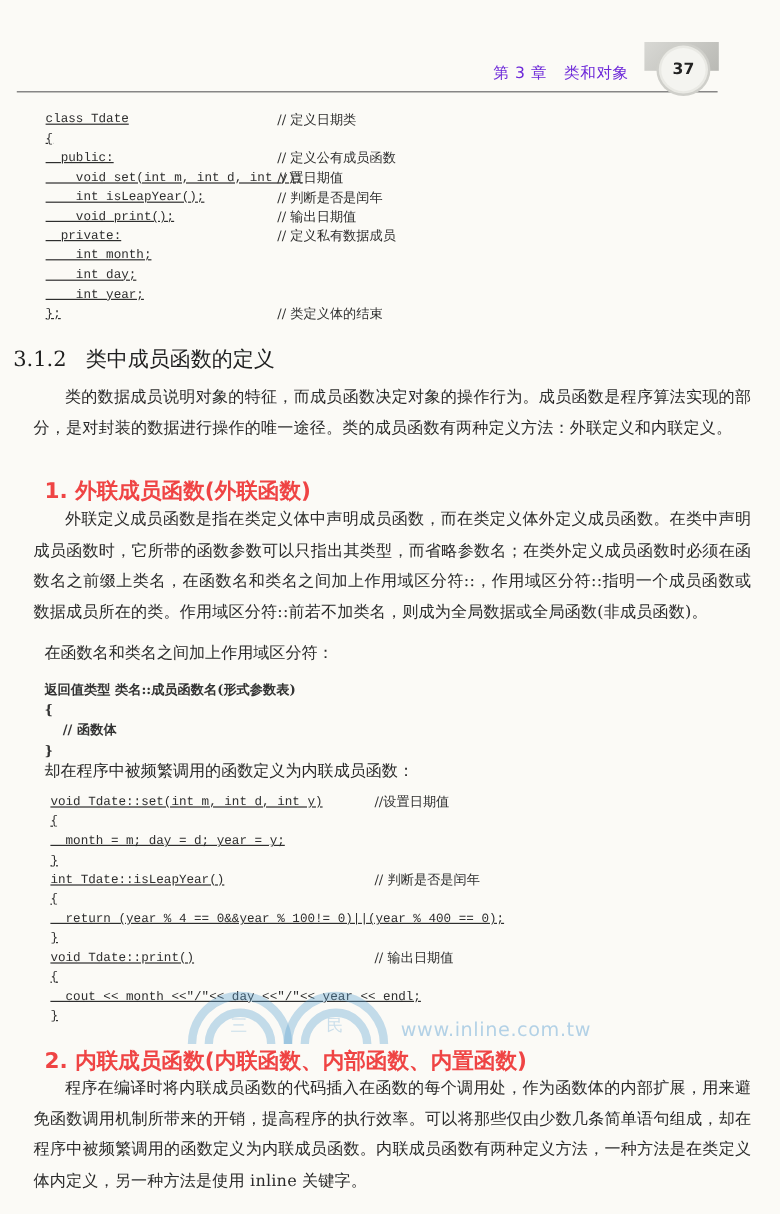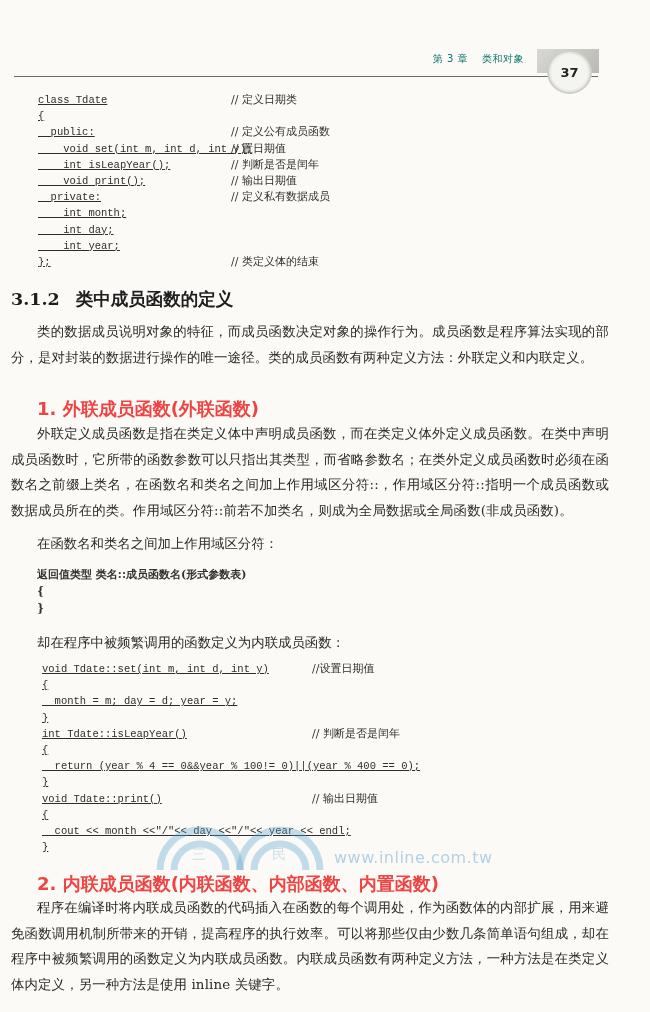--- a/index.html
+++ b/index.html
@@ -12,53 +12,53 @@
   }
   .page { position: absolute; left: 0; top: 0; width: 650px; height: 1012px; }
 
   
   .running-head {
     position: absolute; left: 14px; top: 38px; width: 584px; height: 38px;
     border-bottom: 1.5px solid #6a6a6a;
   }
   .chapter-label {
     position: absolute; right: 74px; top: 14px;
-    font-family: "DejaVu Sans", sans-serif; font-size: 10px; color: #0f766e;
+    font-family: "DejaVu Sans", sans-serif; font-size: 13px; color: #6d28d9;
     letter-spacing: 0.5px;
     text-align: right;
   }
   .chapter-label .gap { display: inline-block; width: 14px; }
   .page-num-box {
-    position: absolute; left: 537px; top: 49px; width: 62px; height: 24px;
+    position: absolute; left: 537px; top: 35px; width: 62px; height: 24px;
     background: linear-gradient(135deg,#d8d8d4,#b9b9b4);
   }
   .page-num-circle {
     position: absolute; left: 12px; top: 3px; width: 37px; height: 36px;
     border-radius: 50%; background: #f4f4f0; border: 2px solid #e9e9e4;
     box-shadow: 0 0 0 2px #cfcfca;
     display: flex; align-items: center; justify-content: center;
     font-family: "DejaVu Sans", sans-serif; font-weight: bold; font-size: 13px; color: #222;
   }
 
   
   .code {
     position: absolute; font-family: "Liberation Mono", "DejaVu Sans Mono", monospace;
     font-size: 10.5px; color: #2e2e2e; line-height: 16.2px; white-space: pre; text-decoration: underline;
   }
   .code .line { position: relative; height: 16.2px; }
   .code .cmt { position: absolute; font-family: "DejaVu Serif", serif; font-size: 11px; }
 
   .section-title {
     position: absolute; left: 11px; top: 287px;
-    font-family: "DejaVu Sans", sans-serif; font-weight: bold; font-size: 17.5px; color: #1e1e1e;
+    font-family: "DejaVu Sans", sans-serif; font-weight: normal; font-size: 17.5px; color: #1e1e1e;
   }
   .section-title .num { font-family: "DejaVu Serif", serif; margin-right: 16px; }
 
   .para {
-    position: absolute; left: 11px; width: 598px;
+    position: absolute; left: 28px; width: 598px;
     font-size: 13.4px; line-height: 25.5px; color: #2a2a2a; letter-spacing: 0.15px;
     text-align: justify;
   }
   .para .indent { display: inline-block; width: 26px; }
   .subhead {
     position: absolute; left: 37px;
     font-family: "DejaVu Sans", sans-serif; font-weight: bold; font-size: 18px; color: #ef4444;
   }
   .plain-line {
     position: absolute; left: 37px; font-size: 13.4px; color: #2a2a2a;
@@ -103,21 +103,21 @@
   </div>
 
   <div class="para" style="top:319px;"><span class="indent"></span><span>类的数据成员说明对象的特征，而成员函数决定对象的操作行为。成员函数是程序算法实现的部分，是对封装的数据进行操作的唯一途径。类的成员函数有两种定义方法：外联定义和内联定义。</span></div>
 
   <div class="subhead" style="top:397px;">1. 外联成员函数(外联函数)</div>
 
   <div class="para" style="top:421px;"><span class="indent"></span><span>外联定义成员函数是指在类定义体中声明成员函数，而在类定义体外定义成员函数。在类中声明成员函数时，它所带的函数参数可以只指出其类型，而省略参数名；在类外定义成员函数时必须在函数名之前缀上类名，在函数名和类名之间加上作用域区分符::，作用域区分符::指明一个成员函数或数据成员所在的类。作用域区分符::前若不加类名，则成为全局数据或全局函数(非成员函数)。</span></div>
 
   <div class="plain-line" style="top:535px;">在函数名和类名之间加上作用域区分符：</div>
 
-  <div class="form-code" id="form-code" style="top:566px;font-weight:bold;"><div>返回值类型 类名::成员函数名(形式参数表)</div><div>{</div><div>}</div></div>
+  <div class="form-code" id="form-code" style="top:566px;font-weight:bold;"><div>返回值类型 类名::成员函数名(形式参数表)</div><div>{</div><div>    // 函数体</div><div>}</div></div>
 
   <div class="plain-line" style="top:634px;">却在程序中被频繁调用的函数定义为内联成员函数：</div>
 
   <div class="code" id="impl-code" style="left:42px; top:661px;"><div class="line"><span>void Tdate::set(int m, int d, int y)</span><span class="cmt" style="left: 270px;">//设置日期值</span></div><div class="line"><span>{</span></div><div class="line"><span>  month = m; day = d; year = y;</span></div><div class="line"><span>}</span></div><div class="line"><span>int Tdate::isLeapYear()</span><span class="cmt" style="left: 270px;">// 判断是否是闰年</span></div><div class="line"><span>{</span></div><div class="line"><span>  return (year % 4 == 0&amp;&amp;year % 100!= 0)||(year % 400 == 0);</span></div><div class="line"><span>}</span></div><div class="line"><span>void Tdate::print()</span><span class="cmt" style="left: 270px;">// 输出日期值</span></div><div class="line"><span>{</span></div><div class="line"><span>  cout &lt;&lt; month &lt;&lt;"/"&lt;&lt; day &lt;&lt;"/"&lt;&lt; year &lt;&lt; endl;</span></div><div class="line"><span>}</span></div></div>
 
   <div class="watermark">
     <svg width="180" height="60" style="position:absolute;left:0;top:0">
       <g fill="none" stroke="rgba(90,160,210,0.35)" stroke-width="7">
         <path d="M10 58 A40 40 0 0 1 90 58"></path>
         <path d="M24 58 A26 26 0 0 1 76 58"></path>

